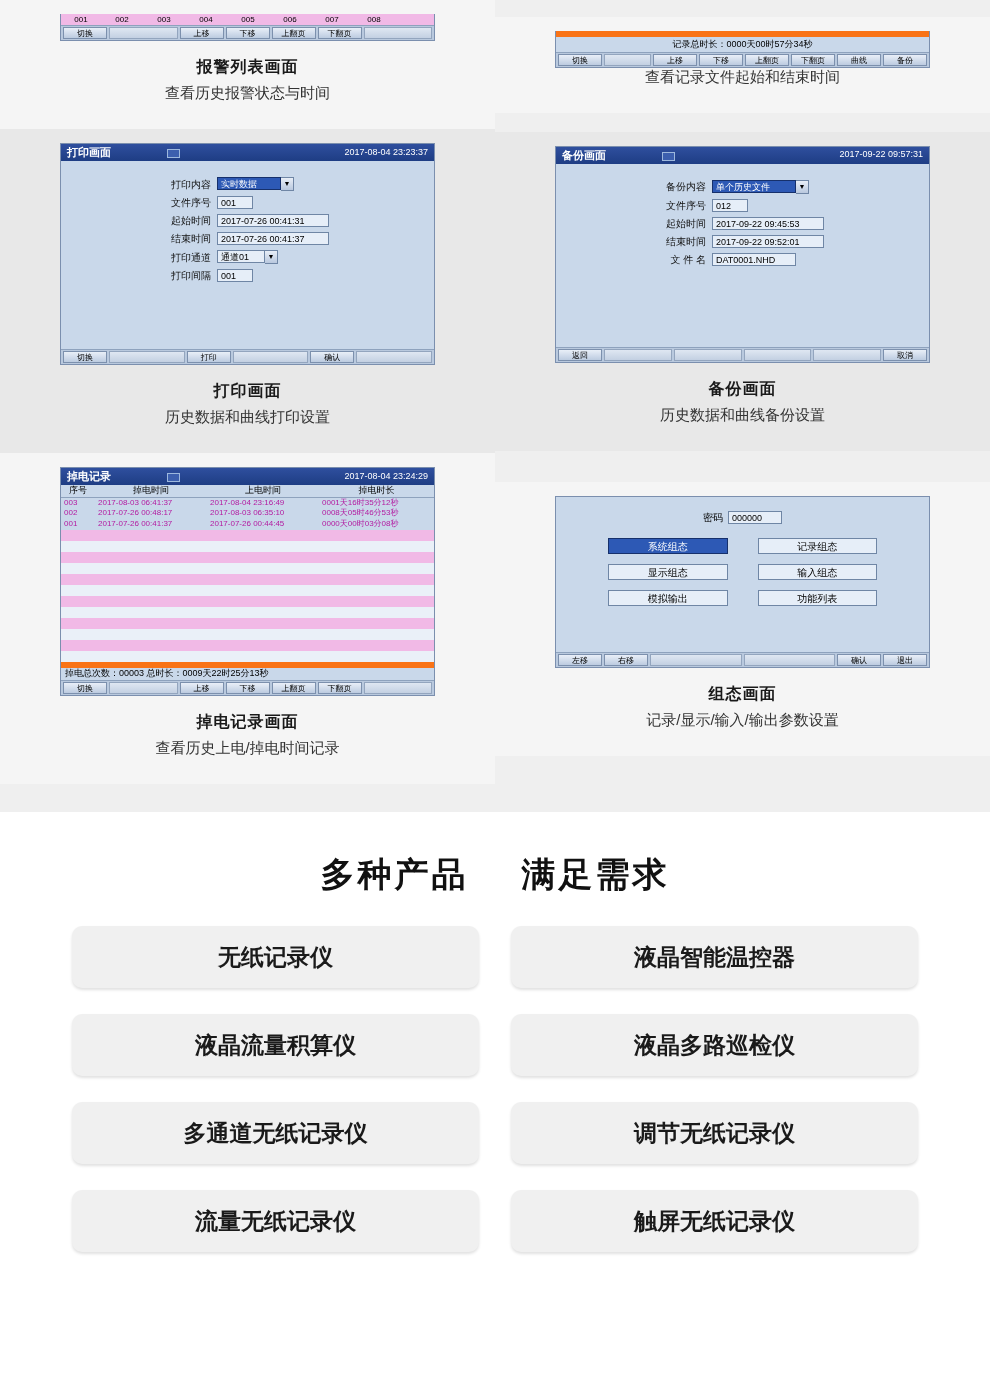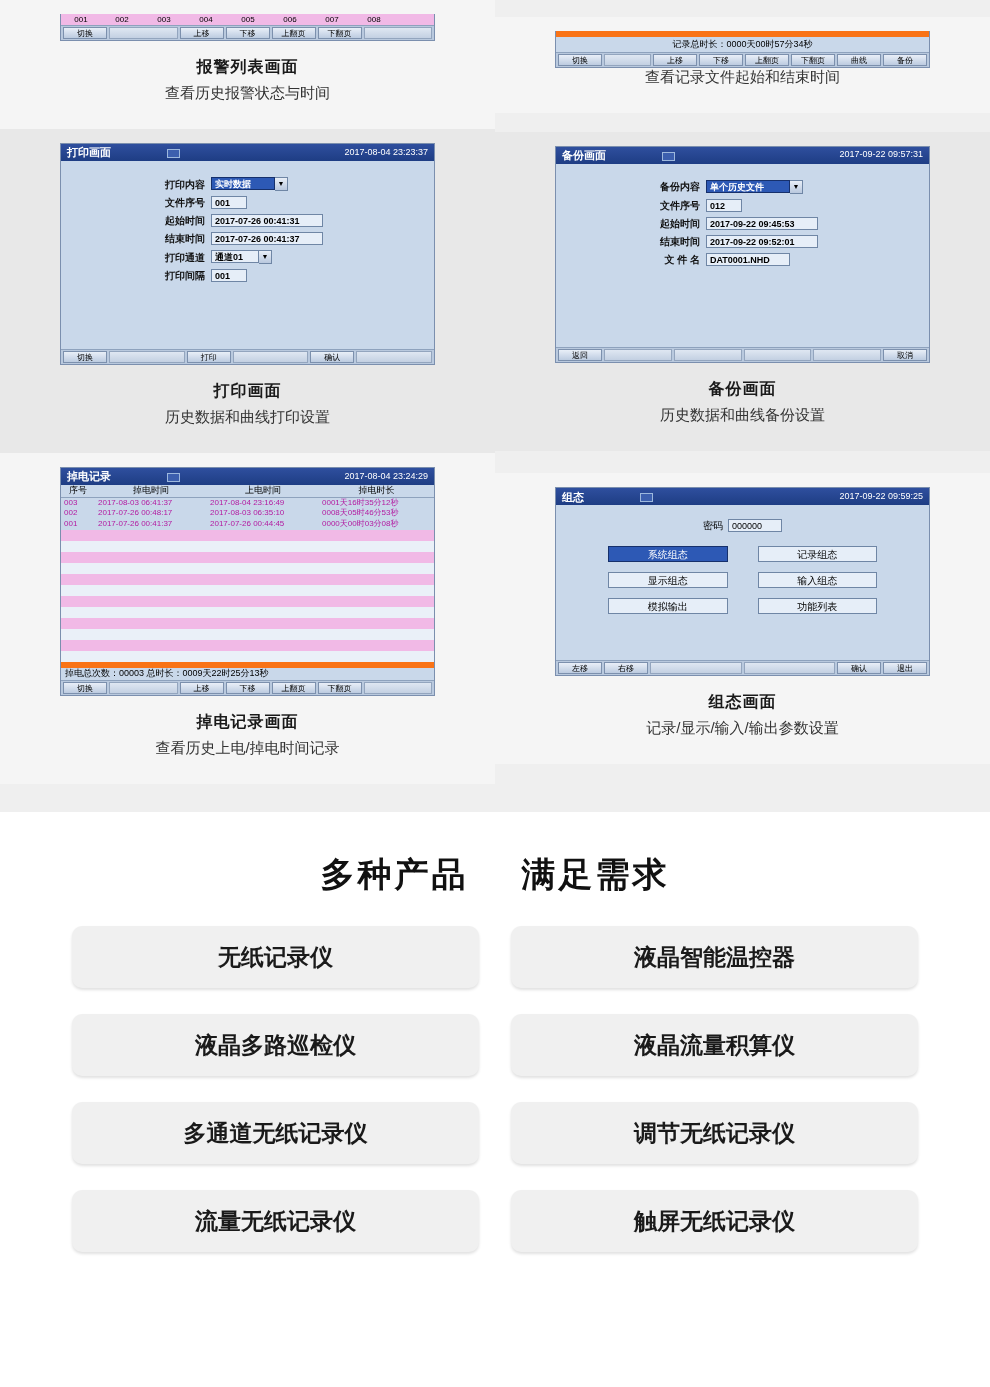--- a/index.html
+++ b/index.html
@@ -109,22 +109,21 @@
     margin: 16px 0 6px 0;
     letter-spacing: 1px;
   }
   .cap-sub {
     font-size: 15px;
     color: #333;
   }
 
   
   .form {
-    padding: 16px 0 10px 0;
-    font-weight: bold;
+    padding: 16px 0 10px 6px;
   }
   .form-row {
     display: flex;
     align-items: center;
     margin: 0 0 5px 0;
     font-size: 10px;
   }
   .form-label {
     width: 150px;
     text-align: right;
@@ -458,25 +457,20 @@
             <div class="btn">下翻页</div>
             <div class="btn spacer"></div>
           </div>
         </div>
         <div class="cap-title">掉电记录画面</div>
         <div class="cap-sub">查看历史上电/掉电时间记录</div>
       </div>
 
       <div class="cell light">
         <div class="device">
-          <div class="dev-title">
-            <span class="t-left">组态</span>
-            <span class="t-mid"><span class="mini-icon"></span></span>
-            <span class="t-right">2017-09-22 09:59:25</span>
-          </div>
           <div class="dev-body">
             <div class="cfg-wrap">
               <div class="cfg-pass">
                 <span class="lbl">密码</span>
                 <span class="field" style="width:54px;text-align:left">000000</span>
               </div>
               <div class="cfg-grid">
                 <div class="cfg-btn sel">系统组态</div>
                 <div class="cfg-btn">记录组态</div>
                 <div class="cfg-btn">显示组态</div>
@@ -504,22 +498,22 @@
 
   <div class="products">
     <div class="prod-head">
       <span>多种产品</span>
       <span class="gap"></span>
       <span>满足需求</span>
     </div>
     <div class="prod-grid">
       <div class="prod-item">无纸记录仪</div>
       <div class="prod-item">液晶智能温控器</div>
+      <div class="prod-item">液晶流量积算仪</div>
       <div class="prod-item">液晶多路巡检仪</div>
-      <div class="prod-item">液晶流量积算仪</div>
       <div class="prod-item">多通道无纸记录仪</div>
       <div class="prod-item">调节无纸记录仪</div>
       <div class="prod-item">流量无纸记录仪</div>
       <div class="prod-item">触屏无纸记录仪</div>
     </div>
   </div>
 
 </div>
 
 </body></html>

